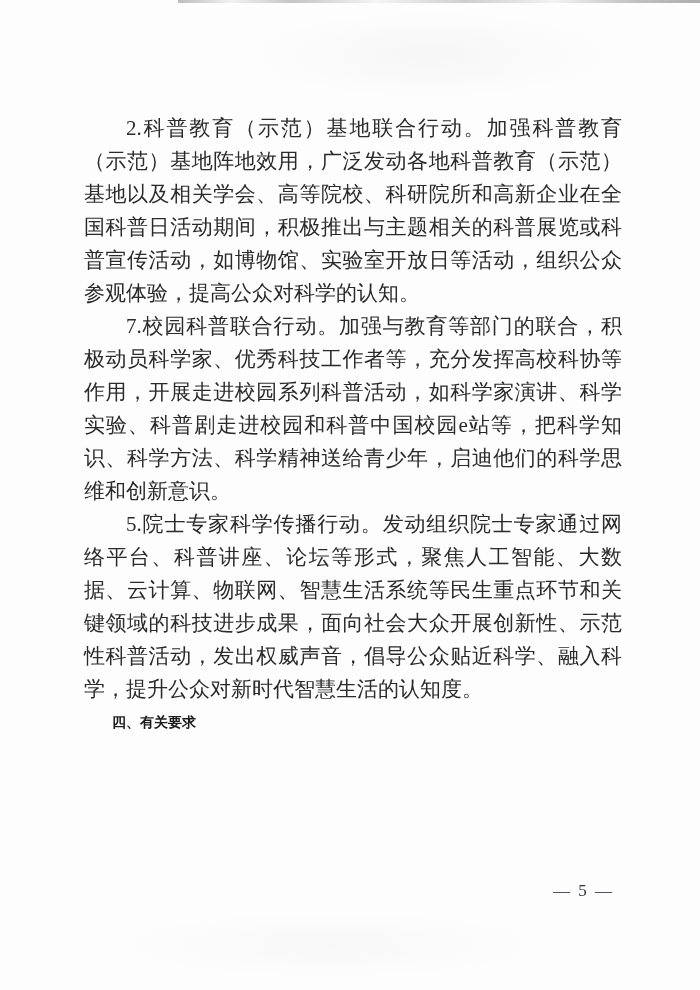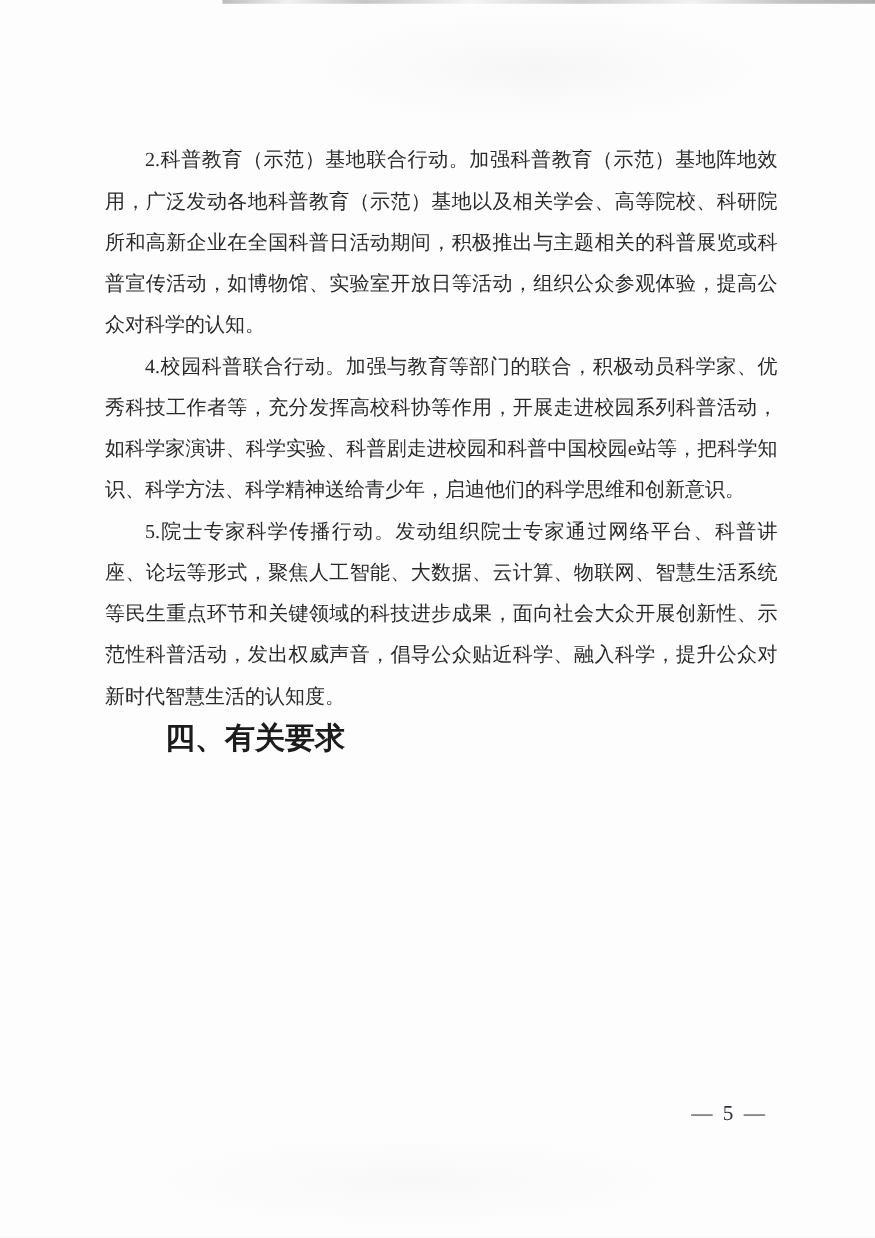--- a/index.html
+++ b/index.html
@@ -51,30 +51,30 @@
   }
   .content {
     position: absolute;
     left: 84px;
     top: 112px;
     width: 538px;
     color: #2a2a2a;
   }
   .para {
     margin: 0;
-    font-size: 16px;
+    font-size: 21px;
     line-height: 33px;
     letter-spacing: 0;
     text-align: justify;
     text-indent: 2em;
     text-justify: inter-ideograph;
   }
   .section-heading {
     margin: 0;
-    font-size: 24px;
+    font-size: 14px;
     line-height: 33px;
     font-weight: bold;
     font-family: "Liberation Sans", sans-serif;
     text-indent: 2em;
     color: #1c1c1c;
     text-align: left;
   }
   .lead {
     font-weight: 600;
   }
@@ -91,19 +91,19 @@
 </head>
 <body>
 
 <div class="page">
   <div class="scan-edge-top"></div>
   <div class="scan-smudge-a"></div>
   <div class="scan-smudge-b"></div>
 
   <div class="content">
     <p class="para">2.科普教育（示范）基地联合行动。加强科普教育（示范）基地阵地效用，广泛发动各地科普教育（示范）基地以及相关学会、高等院校、科研院所和高新企业在全国科普日活动期间，积极推出与主题相关的科普展览或科普宣传活动，如博物馆、实验室开放日等活动，组织公众参观体验，提高公众对科学的认知。</p>
-    <p class="para">4.校园科普联合行动。加强与教育等部门的联合，积极动员科学家、优秀科技工作者等，充分发挥高校科协等作用，开展走进校园系列科普活动，如科学家演讲、科学实验、科普剧走进校园和科普中国校园e站等，把科学知识、科学方法、科学精神送给青少年，启迪他们的科学思维和创新意识。</p>
+    <p class="para">7.校园科普联合行动。加强与教育等部门的联合，积极动员科学家、优秀科技工作者等，充分发挥高校科协等作用，开展走进校园系列科普活动，如科学家演讲、科学实验、科普剧走进校园和科普中国校园e站等，把科学知识、科学方法、科学精神送给青少年，启迪他们的科学思维和创新意识。</p>
     <p class="para">5.院士专家科学传播行动。发动组织院士专家通过网络平台、科普讲座、论坛等形式，聚焦人工智能、大数据、云计算、物联网、智慧生活系统等民生重点环节和关键领域的科技进步成果，面向社会大众开展创新性、示范性科普活动，发出权威声音，倡导公众贴近科学、融入科学，提升公众对新时代智慧生活的认知度。</p>
     <h2 class="section-heading">四、有关要求</h2>
   </div>
 
   <div class="page-number">— 5 —</div>
 </div>
 
 </body></html>

